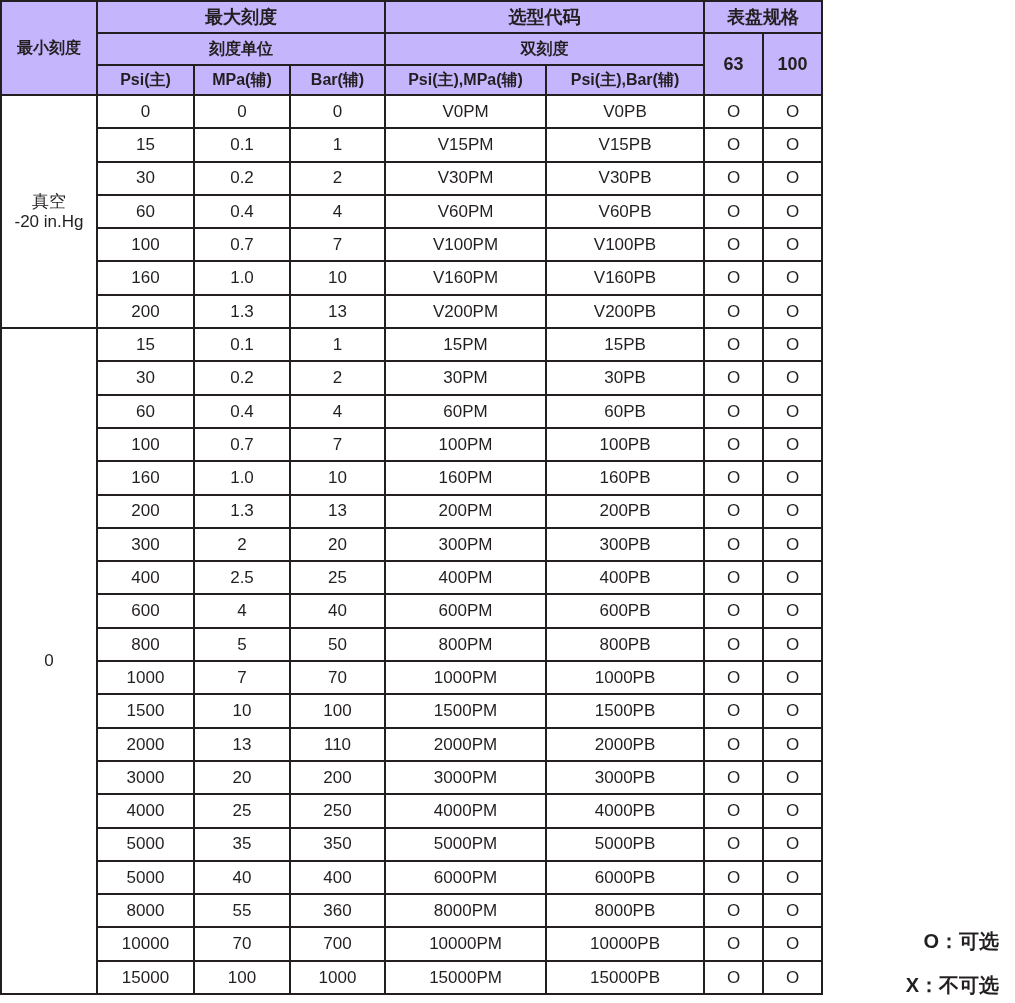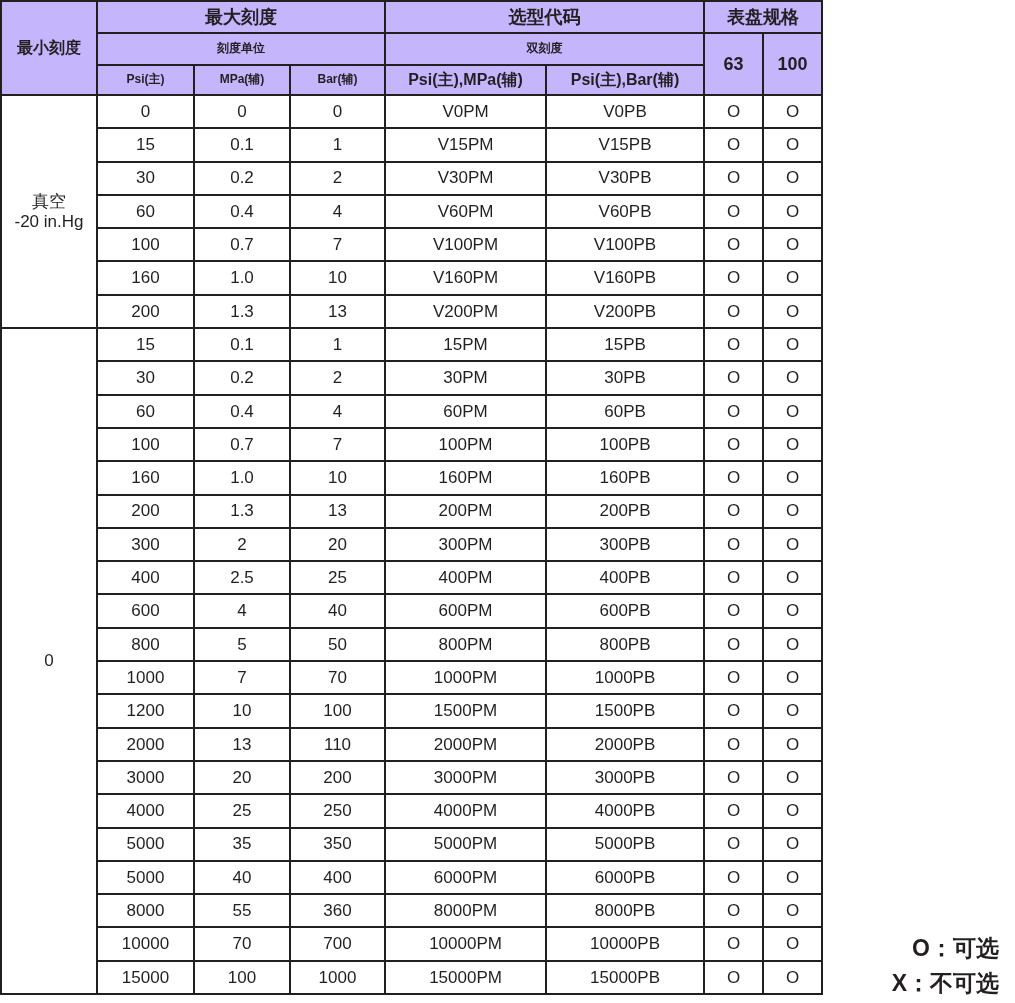--- a/index.html
+++ b/index.html
@@ -39,21 +39,21 @@
   
   #spec-table thead th {
     background: #c4b5fd;
     font-weight: bold;
     font-size: 17px;
   }
   #spec-table thead th.group-title {
     font-size: 18px;
   }
   #spec-table thead th.unit-head {
-    font-size: 12px;
+    font-size: 16px;
   }
   #spec-table thead th.dual-head {
     font-size: 16px;
     margin-top: 26px;
   }
   #spec-table thead th.corner {
     font-size: 16px;
   }
   #spec-table thead th.dial-size {
     font-size: 18px;
@@ -89,26 +89,26 @@
   col.c-d63   { width: 59px;  }
   col.c-d100  { width: 59px;  }
 
   
   #legend {
     position: absolute;
     right: 16px;
     bottom: 8px;
     text-align: right;
     font-weight: bold;
-    font-size: 23px;
+    font-size: 20px;
     color: #231f20;
     line-height: 1;
   }
   #legend .legend-line {
-    margin-top: 12px;
+    margin-top: 24px;
     white-space: nowrap;
   }
   #legend .legend-line:first-child { margin-top: 0; }
 </style>
 </head>
 <body>
 
 <table id="spec-table">
   <colgroup>
     <col class="c-min">
@@ -301,21 +301,21 @@
       <tr>
         <td>1000</td>
         <td>7</td>
         <td>70</td>
         <td>1000PM</td>
         <td>1000PB</td>
         <td class="mark-cell">O</td>
         <td class="mark-cell">O</td>
       </tr>
       <tr>
-        <td>1200</td>
+        <td>1500</td>
         <td>10</td>
         <td>100</td>
         <td>1500PM</td>
         <td>1500PB</td>
         <td class="mark-cell">O</td>
         <td class="mark-cell">O</td>
       </tr>
       <tr>
         <td>2000</td>
         <td>13</td>

